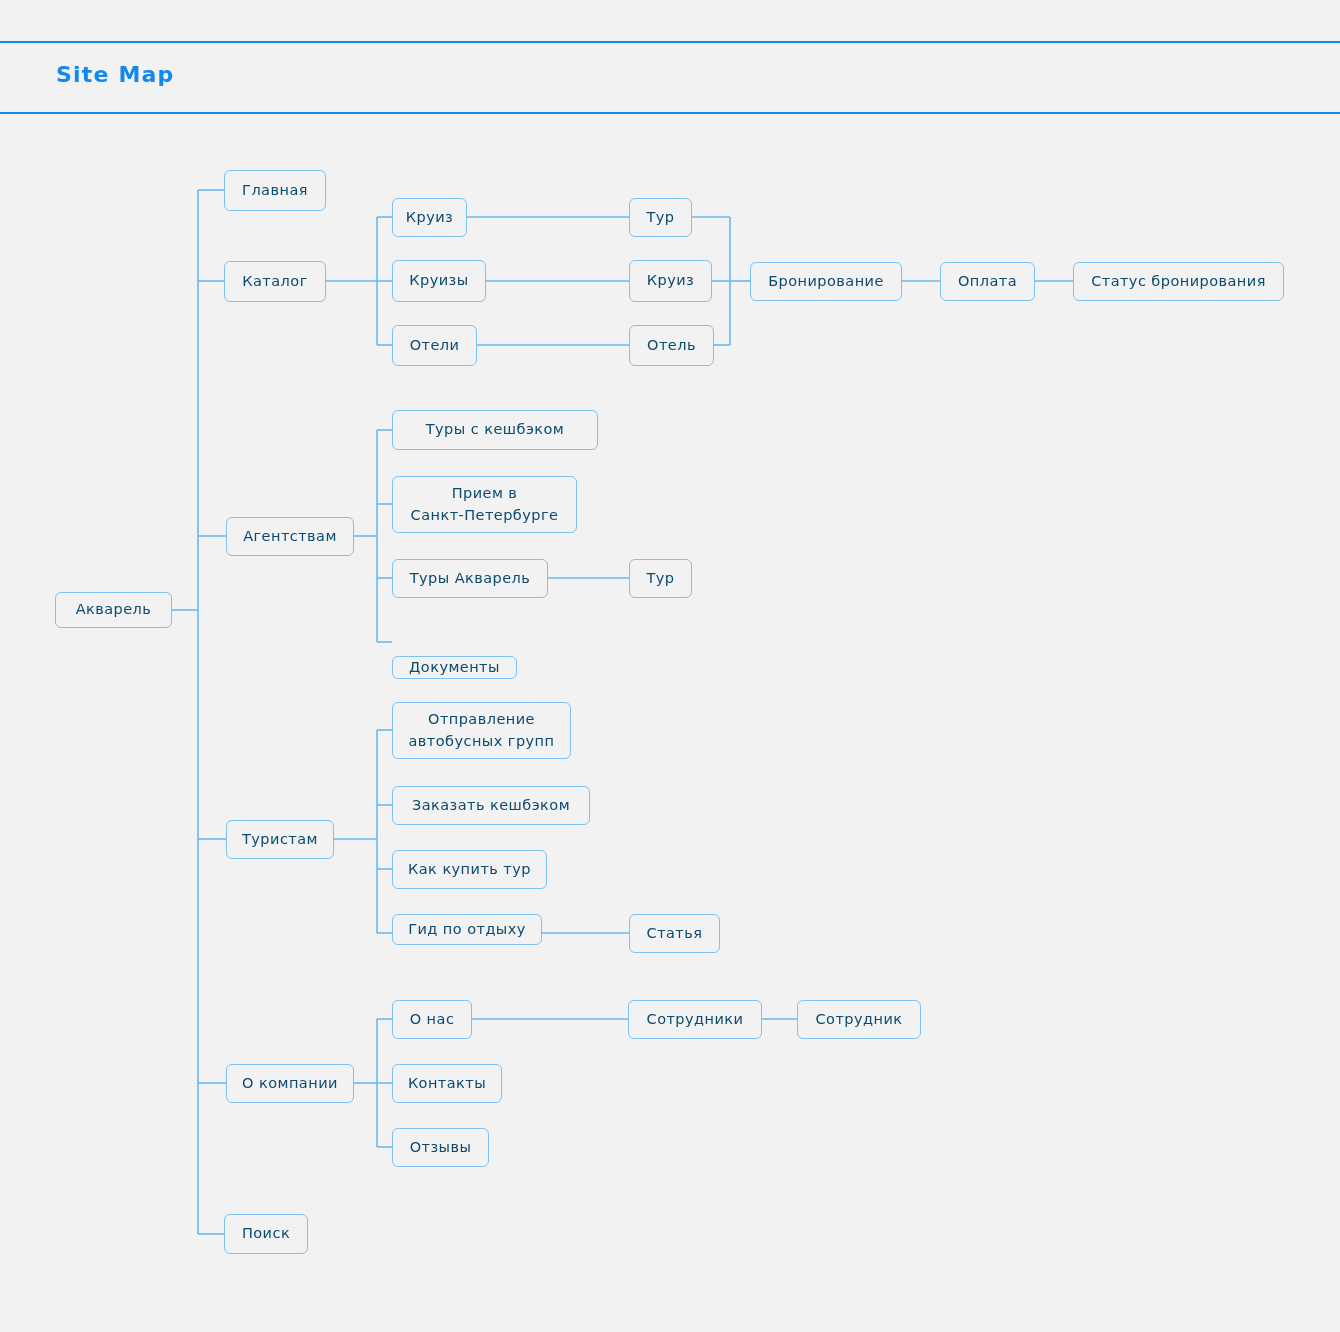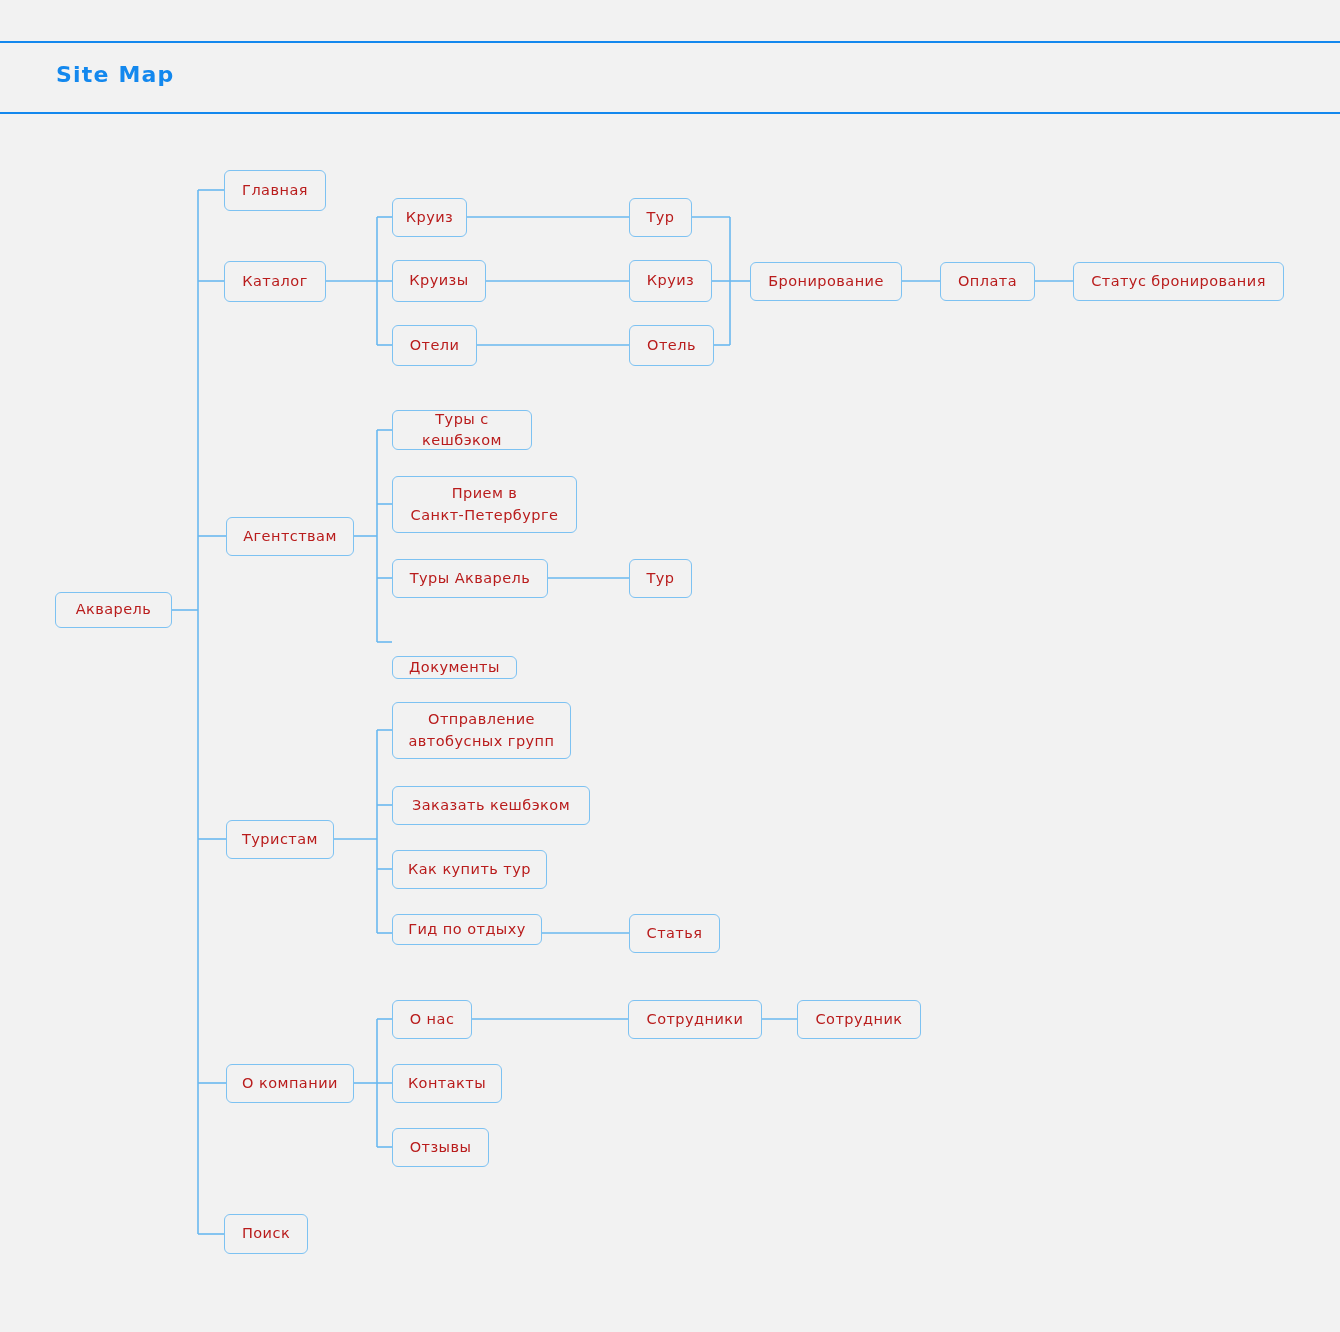--- a/index.html
+++ b/index.html
@@ -56,21 +56,21 @@
     height: 1332px;
   }
 
   
   .node {
     position: absolute;
     box-sizing: border-box;
     background: #f2f2f2;
     border: 1.5px solid #7dc2f2;
     border-radius: 6px;
-    color: #b91c1c;
+    color: #0c4a6e;
     font-size: 14.5px;
     letter-spacing: 0.45px;
     display: flex;
     align-items: center;
     justify-content: center;
     text-align: center;
     line-height: 1.45;
     white-space: pre-line;
     padding: 0 6px;
   }
@@ -153,21 +153,21 @@
 
   <div class="node" style="left:629px; top:198px; width:63px; height:39px;">Тур</div>
   <div class="node" style="left:629px; top:260px; width:83px; height:42px;">Круиз</div>
   <div class="node" style="left:629px; top:325px; width:85px; height:41px;">Отель</div>
 
   <div class="node" style="left:750px; top:262px; width:152px; height:39px;">Бронирование</div>
   <div class="node" style="left:940px; top:262px; width:95px; height:39px;">Оплата</div>
   <div class="node" style="left:1073px; top:262px; width:211px; height:39px;">Статус бронирования</div>
 
   <div class="node" style="left:226px; top:517px; width:128px; height:39px;">Агентствам</div>
-  <div class="node" style="left:392px; top:410px; width:140px; height:40px;">Туры с кешбэком</div>
+  <div class="node" style="left:392px; top:410px; width:206px; height:40px;">Туры с кешбэком</div>
   <div class="node" style="left:392px; top:476px; width:185px; height:57px;">Прием в
 Санкт-Петербурге</div>
   <div class="node" style="left:392px; top:559px; width:156px; height:39px;">Туры Акварель</div>
   <div class="node" style="left:629px; top:559px; width:63px; height:39px;">Тур</div>
   <div class="node" style="left:392px; top:656px; width:125px; height:23px;">Документы</div>
 
   <div class="node" style="left:226px; top:820px; width:108px; height:39px;">Туристам</div>
   <div class="node" style="left:392px; top:702px; width:179px; height:57px;">Отправление
 автобусных групп</div>
   <div class="node" style="left:392px; top:786px; width:198px; height:39px;">Заказать кешбэком</div>

